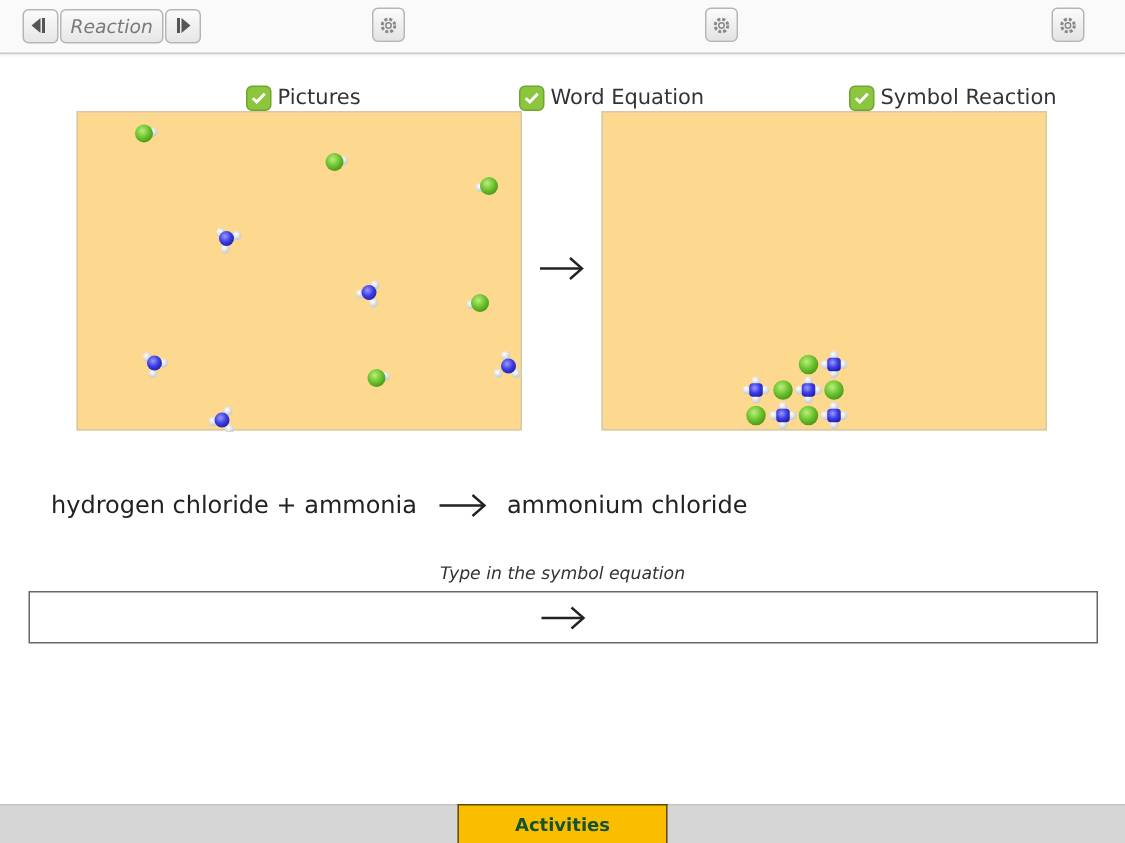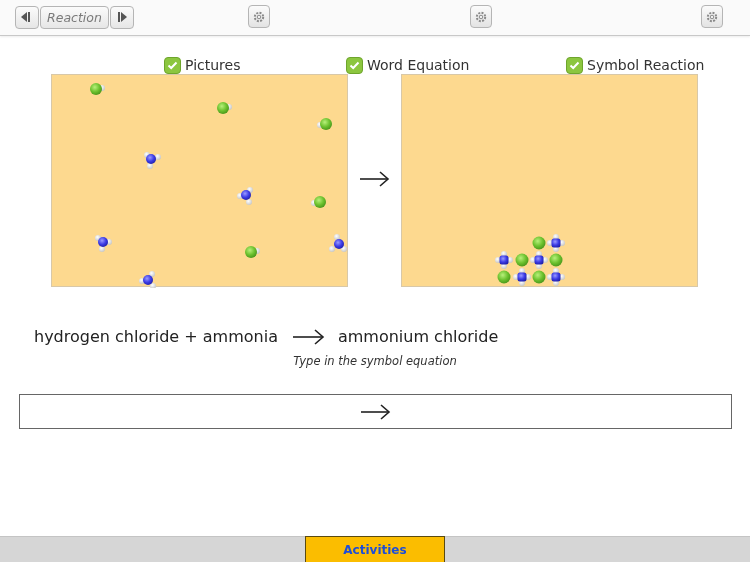--- a/index.html
+++ b/index.html
@@ -11,25 +11,25 @@
     .nav-btn.label { padding: 0 6px; margin: 0 1px; color: #7a7a7a; }
     .check-item { position: absolute; top: 6px; height: 22px; display: flex; align-items: center; font-size: 14px; color: #333; cursor: pointer; margin-top: 48px; }
     .checkbox { width: 17px; height: 17px; border-radius: 4px; background: #8cc63f; border: 1px solid #6ea52c; display: flex; align-items: center; justify-content: center; margin-right: 4px; }
     .gear-btn { position: absolute; top: 5px; width: 22px; height: 23px; border: 1px solid #b5b5b5; border-radius: 4px; background: linear-gradient(#fbfbfb, #e3e3e3); display: flex; align-items: center; justify-content: center; cursor: pointer; }
     .panel { position: absolute; top: 74px; width: 297px; height: 213px; background: #fdd98f; border: 1px solid #d8c8a8; }
     .panel.left { left: 51px; }
     .panel.right { left: 401px; }
     .reaction-arrow { position: absolute; left: 358px; top: 168px; width: 34px; height: 22px; }
     .word-eq { position: absolute; left: 34px; top: 327px; font-size: 16px; color: #222; white-space: nowrap; display: flex; align-items: center; }
     .word-eq .arr { display: inline-block; width: 34px; height: 18px; margin: 0 12px 0 14px; }
-    .hint { position: absolute; left: 0; top: 354px; width: 750px; text-align: center; font-size: 11.5px; font-style: italic; color: #333; }
+    .hint { position: absolute; left: 0; top: 375px; width: 750px; text-align: center; font-size: 11.5px; font-style: italic; color: #333; }
     .sym-input { position: absolute; left: 19px; top: 394px; width: 713px; height: 35px; border: 1px solid #666; background: #fff; }
     .sym-input .arr { position: absolute; left: 340px; top: 8px; width: 32px; height: 18px; }
     .bottom-bar { position: absolute; left: 0; top: 536px; width: 750px; height: 26px; background: #d6d6d6; border-top: 1px solid #c4c4c4; }
-    .activities-btn { position: absolute; left: 305px; top: 536px; width: 140px; height: 26px; background: #fbbd00; border: 1px solid #5a4a10; border-bottom: none; display: flex; align-items: center; justify-content: center; font-size: 12px; font-weight: bold; color: #1d4ed8; cursor: pointer; }
+    .activities-btn { position: absolute; left: 305px; top: 536px; width: 140px; height: 26px; background: #fbbd00; border: 1px solid #5a4a10; border-bottom: none; display: flex; align-items: center; justify-content: center; font-size: 12px; font-weight: bold; color: #14532d; cursor: pointer; }
   </style>
 </head>
 <body>
 
 <div class="toolbar">
   <div class="nav-group">
     <div class="nav-btn arrow">
       <svg width="14" height="12" viewBox="0 0 14 12">
           <rect x="8" y="1" width="2" height="10" fill="#555"></rect>
           <polygon points="7,1 7,11 1,6" fill="#555"></polygon>

